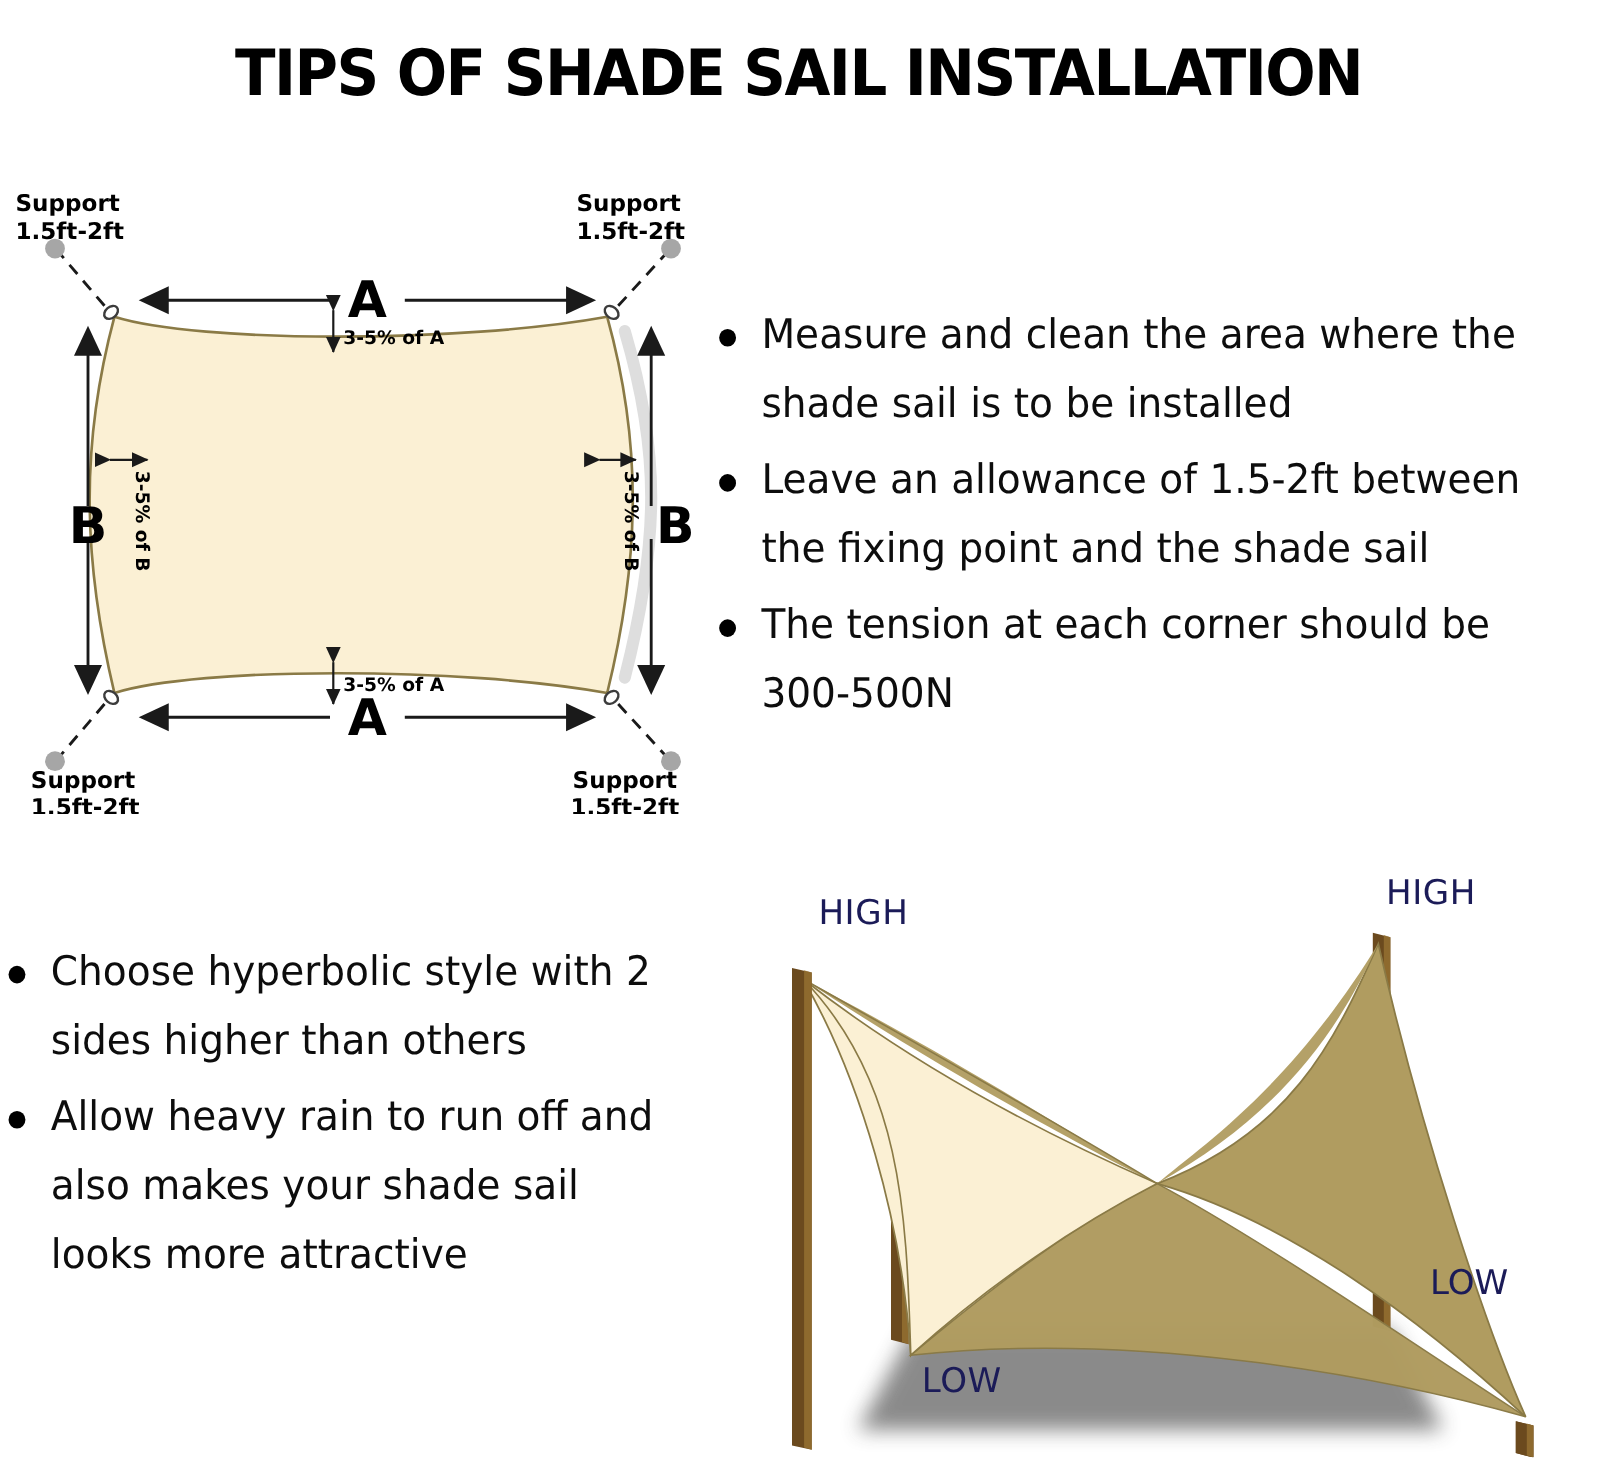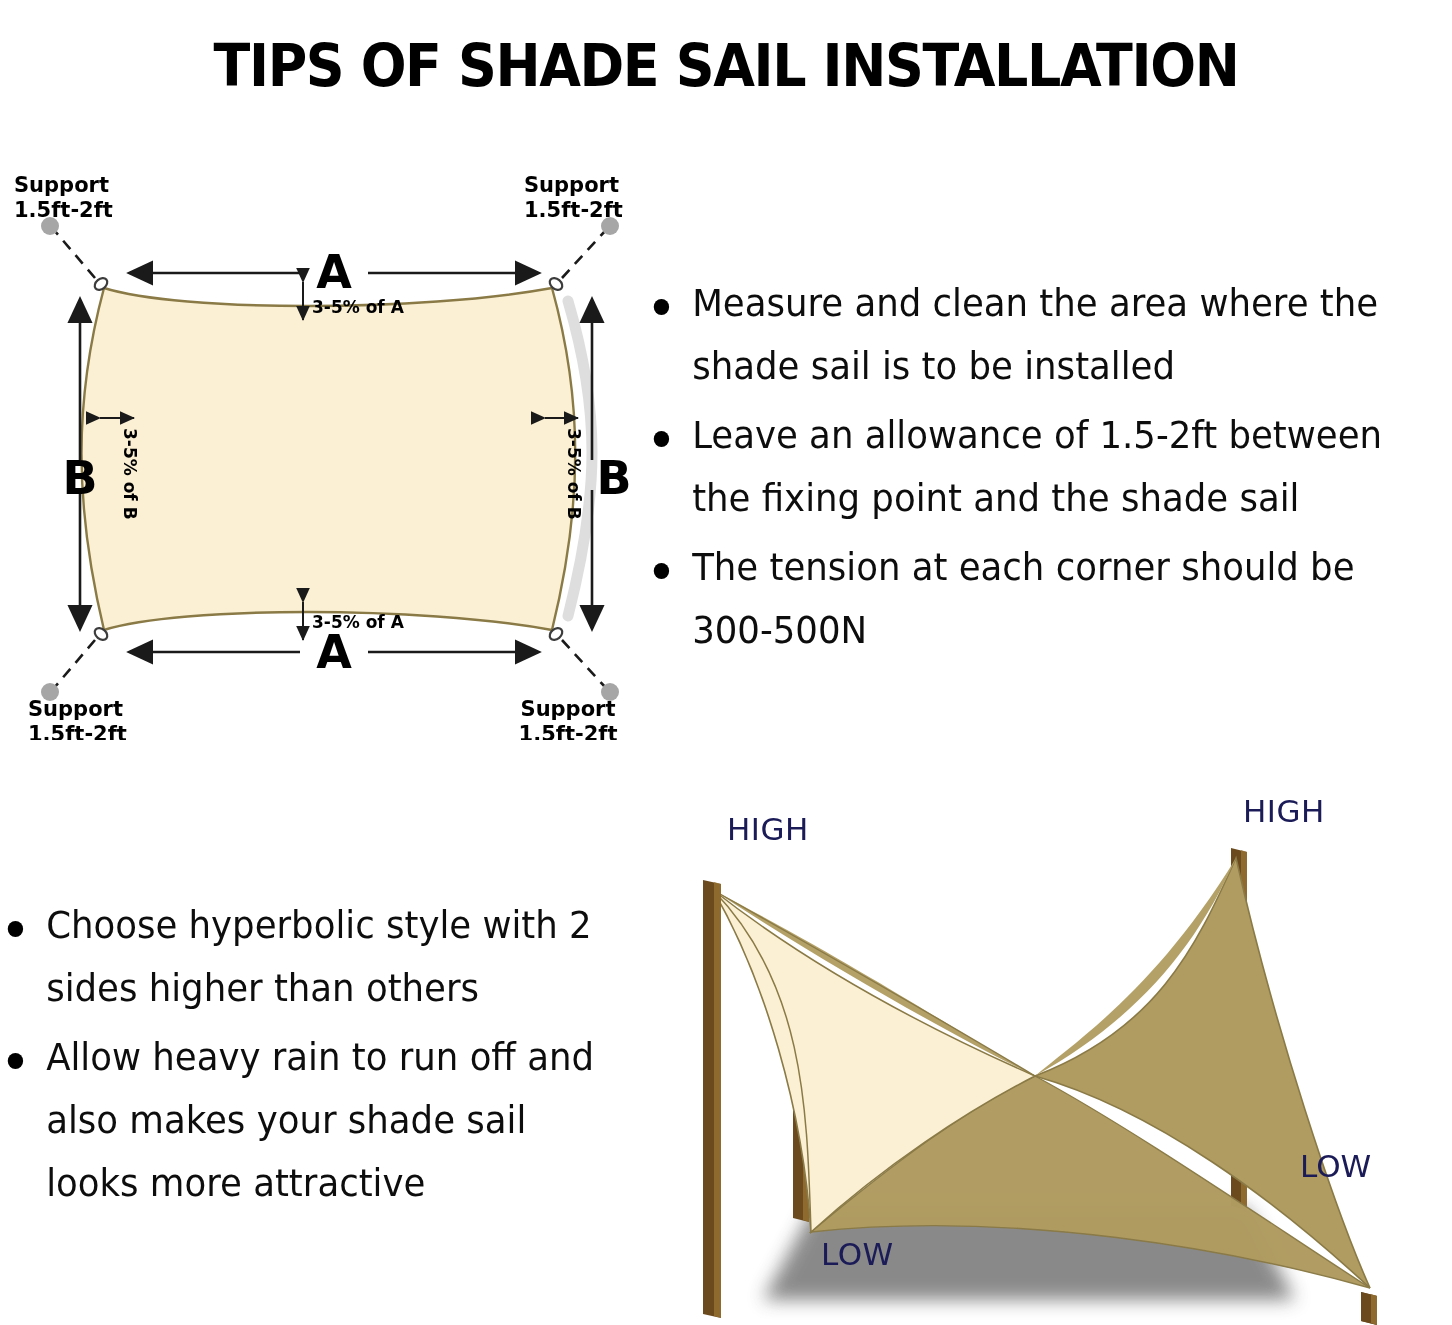--- a/index.html
+++ b/index.html
@@ -78,28 +78,28 @@
     background: #000000;
   }
 
   #tips-right {
     left: 648px;
     top: 272px;
     width: 812px;
   }
   #tips-left-bottom {
     left: 2px;
-    top: 894px;
+    top: 851px;
     width: 640px;
   }
 
   
   #hyperbolic-illustration {
     position: absolute;
-    left: 635px;
+    left: 652px;
     top: 780px;
     width: 792px;
     height: 545px;
   }
   #hyperbolic-illustration svg { display: block; }
 
   .hl-label {
     font-family: "DejaVu Sans", "Liberation Sans", sans-serif;
     font-size: 31px;
     fill: #1b1b58;

